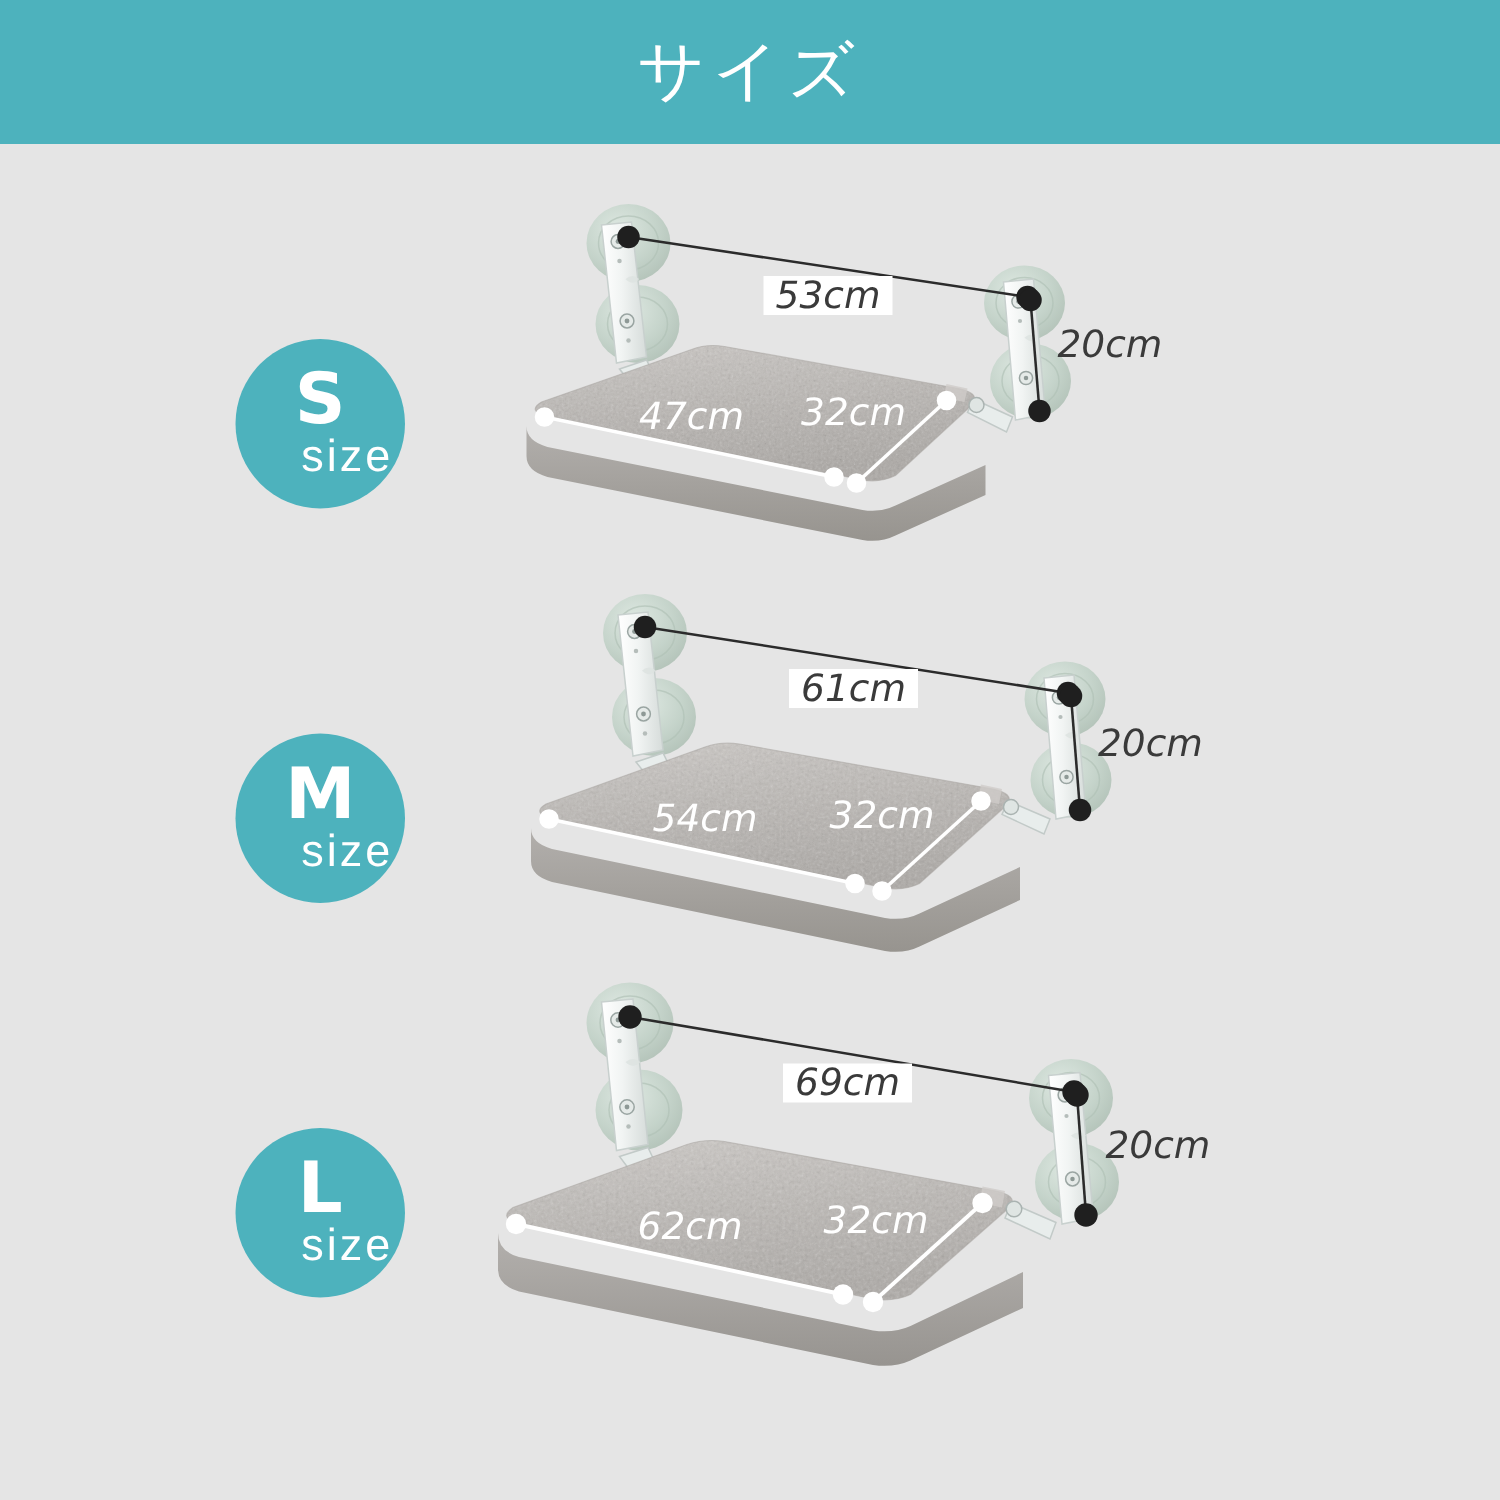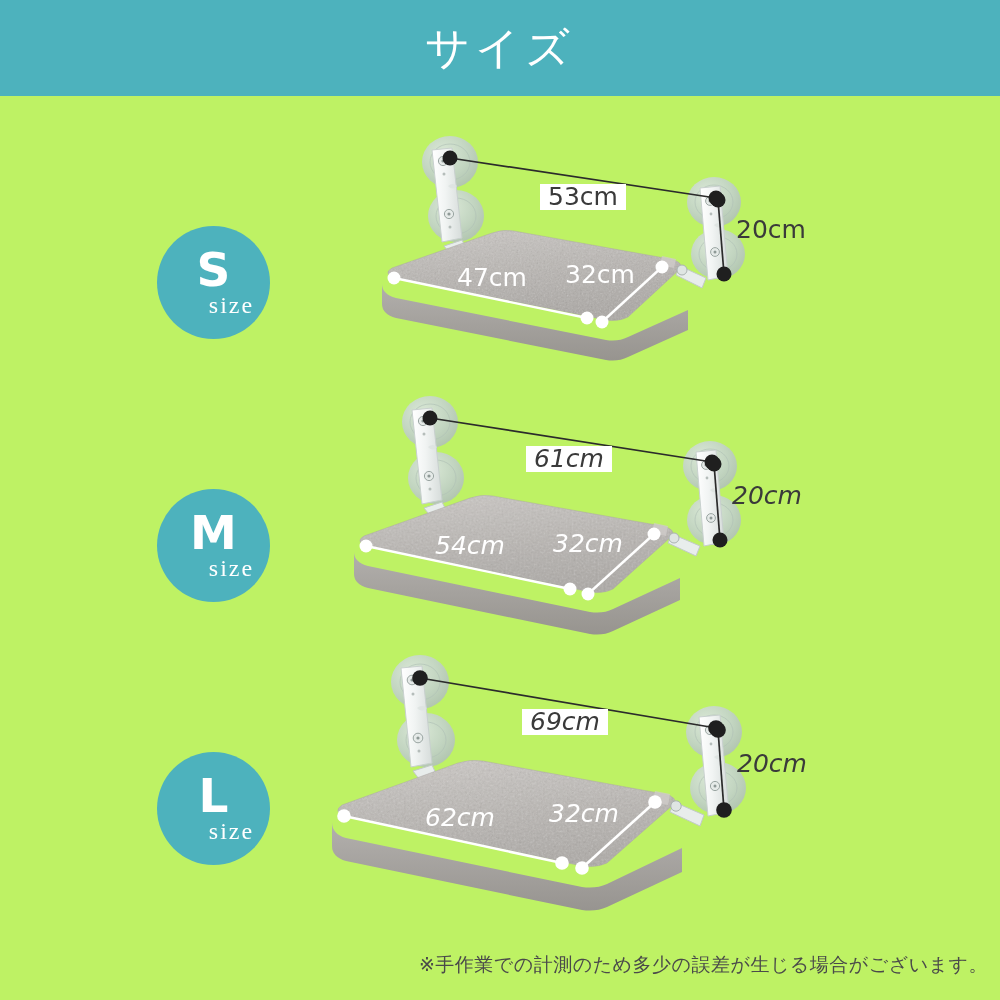--- a/index.html
+++ b/index.html
@@ -3,21 +3,21 @@
 <meta charset="utf-8">
 <title>Size Chart</title>
 <style>
   * { margin:0; padding:0; box-sizing:border-box; }
   html, body {
     width:1000px; height:1000px;
     background:#ffffff;
     font-family:"Liberation Sans","DejaVu Sans",sans-serif;
     overflow:hidden;
   }
-  #page { position:relative; width:1000px; height:1000px; background:#bef264; }
+  #page { position:relative; width:1000px; height:1000px; background:#e5e5e5; }
 
   
   .header-band {
     position:absolute; left:0; top:0; width:1000px; height:96px;
     background:#4db2bd;
     display:flex; align-items:center; justify-content:center;
   }
   .header-title {
     color:#ffffff;
     font-size:44px;
@@ -50,31 +50,31 @@
     color:#ffffff;
     font-size:47px;
     font-weight:bold;
     line-height:0.94;
     letter-spacing:0px;
     margin-bottom:1px;
     font-family:"DejaVu Sans","Liberation Sans",sans-serif;
   }
   .badge-sub {
     color:#ffffff;
-    font-size:24px;
+    font-size:30px;
     font-weight:300;
     letter-spacing:2px;
     line-height:1;
-    font-family:Liberation Serif, serif;
+    font-family:Liberation Sans, sans-serif;
     margin-left:36px;
   }
 
   
   .product { position:absolute; }
-  #prod-s { left:344px; top:18px;  width:520px; height:245px; }
+  #prod-s { left:313px; top:18px;  width:520px; height:245px;font-style:italic; }
   #prod-m { left:318px; top:12px;  width:545px; height:256px;font-style:italic; }
   #prod-l { left:300px; top:4px;   width:570px; height:272px;font-style:italic; }
 
   .product svg { display:block; width:100%; height:100%; overflow:visible; }
 
   
   .dim-dark {
     fill:#3a3a3a;
     font-family:"DejaVu Sans","Liberation Sans",sans-serif;
     font-size:25px;
@@ -439,15 +439,14 @@
         <g>
           <line x1="282" y1="222" x2="355" y2="156" stroke="#ffffff" stroke-width="2.6"></line>
           <circle cx="282" cy="222" r="6.8" fill="#ffffff"></circle>
           <circle cx="355" cy="156" r="6.8" fill="#ffffff"></circle>
           <text class="dim-light" x="284" y="176" text-anchor="middle">32cm</text>
         </g>
       </svg>
     </div>
   </div>
 
-  <div class="footer-note">※手作業での計測のため多少の誤差が生じる場合がございます。</div>
 
 </div>
 
 </body></html>

